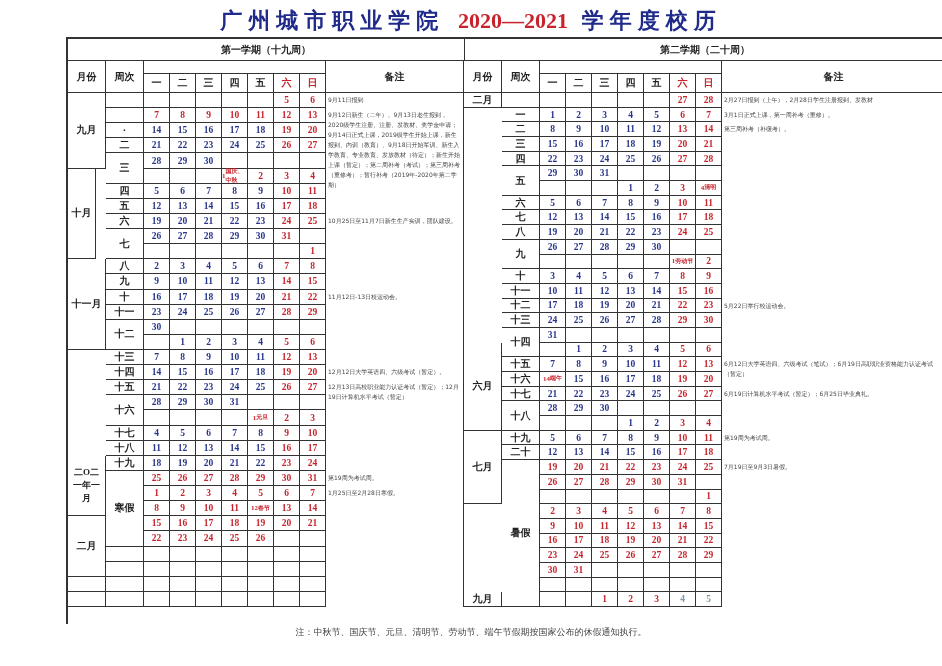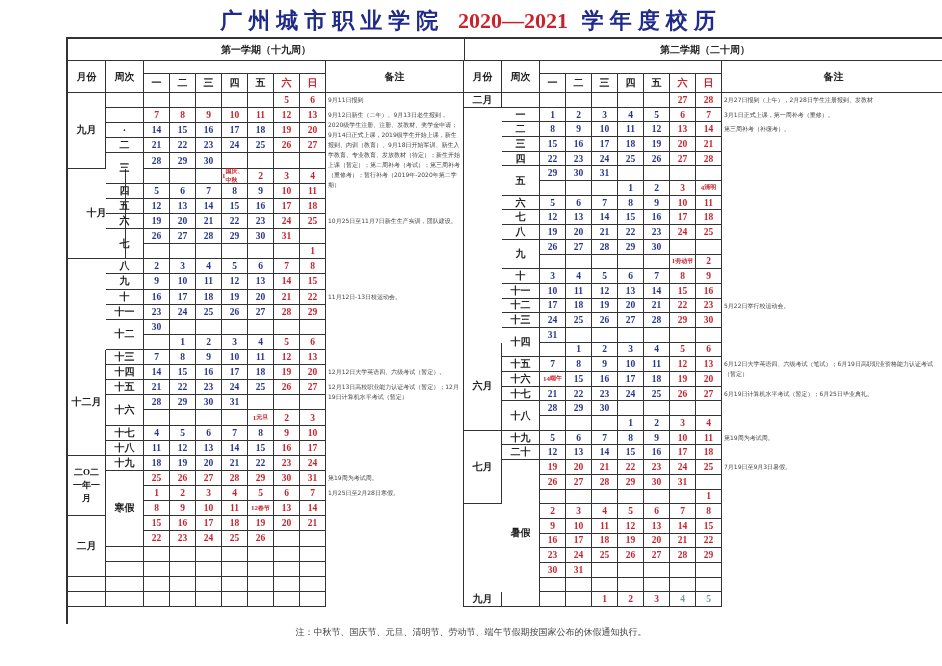--- a/index.html
+++ b/index.html
@@ -45,22 +45,22 @@
         <div class="hc day" style="left: 102px; width: 26px;">二</div>
         <div class="hc day" style="left: 128px; width: 26px;">三</div>
         <div class="hc day" style="left: 154px; width: 26px;">四</div>
         <div class="hc day" style="left: 180px; width: 26px;">五</div>
         <div class="hc day red" style="left: 206px; width: 26px;">六</div>
         <div class="hc day red" style="left: 232px; width: 26px;">日</div>
         <div class="hc" style="left: 258px; width: 138px;">备注</div>
       </div>
       <div class="body" style="width: 396px; height: 514px;">
         <div class="cell c-k" style="left: 0px; top: 0px; width: 38px; height: 75.5882px; text-align: center; padding: 0px 3px; font-size: 10px;">九月</div>
-        <div class="cell c-k" style="left: 0px; top: 75.5882px; width: 58px; height: 90.7059px; text-align: left; padding: 0px 3px; font-size: 10px;">十月</div>
-        <div class="cell c-k" style="left: 0px; top: 257px; width: 38px; height: 105.824px; text-align: center; padding: 0px 3px; font-size: 10px;">十二月</div>
+        <div class="cell c-k" style="left: 0px; top: 75.5882px; width: 28px; height: 90.7059px; text-align: left; padding: 0px 3px; font-size: 10px;">十月</div>
+        <div class="cell c-k" style="left: 0px; top: 166.294px; width: 38px; height: 90.7059px; text-align: center; padding: 0px 3px; font-size: 10px;">十一月</div>
         <div class="cell c-k" style="left: 0px; top: 362.824px; width: 38px; height: 60.4706px; text-align: center; padding: 0px 3px; font-size: 9px;">二O二一年一月</div>
         <div class="cell c-k" style="left: 0px; top: 423.294px; width: 38px; height: 60.4706px; text-align: center; padding: 0px 3px; font-size: 10px;">二月</div>
         <div class="cell c-k" style="left: 0px; top: 483.765px; width: 38px; height: 15.1176px; text-align: center; padding: 0px 3px; font-size: 10px;"></div>
         <div class="cell c-k" style="left: 0px; top: 498.882px; width: 38px; height: 15.1176px; text-align: center; padding: 0px 3px; font-size: 10px;"></div>
         <div class="cell c-k" style="left: 38px; top: 0px; width: 38px; height: 15.1176px; font-size: 10px;"></div>
         <div class="cell c-k" style="left: 38px; top: 15.1176px; width: 38px; height: 15.1176px; font-size: 10px;"></div>
         <div class="cell c-k" style="left: 38px; top: 30.2353px; width: 38px; height: 15.1176px; font-size: 10px;">·</div>
         <div class="cell c-k" style="left: 38px; top: 45.3529px; width: 38px; height: 15.1176px; font-size: 10px;">二</div>
         <div class="cell c-k" style="left: 38px; top: 60.4706px; width: 38px; height: 30.2353px; font-size: 10px;">三</div>
         <div class="cell c-k" style="left: 38px; top: 90.7059px; width: 38px; height: 15.1176px; font-size: 10px;">四</div>

